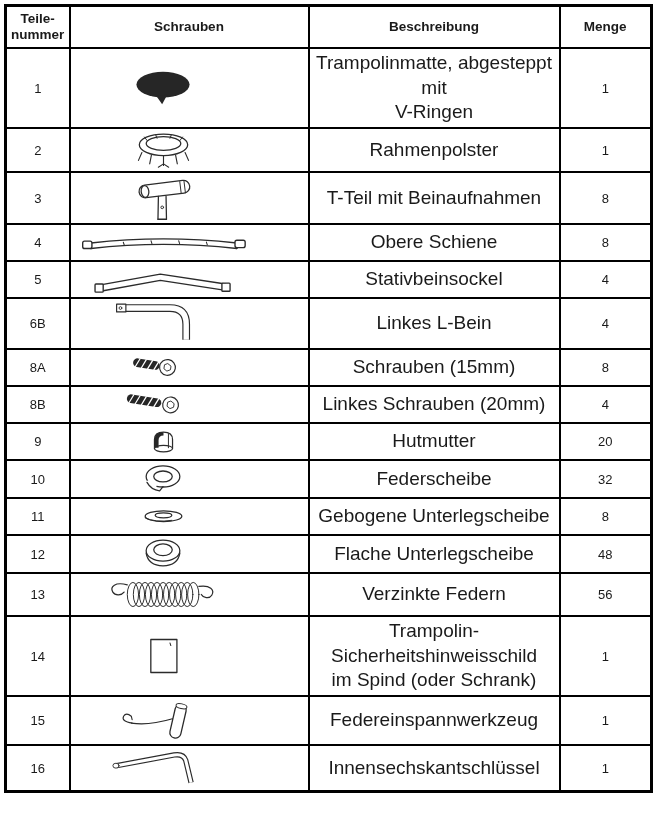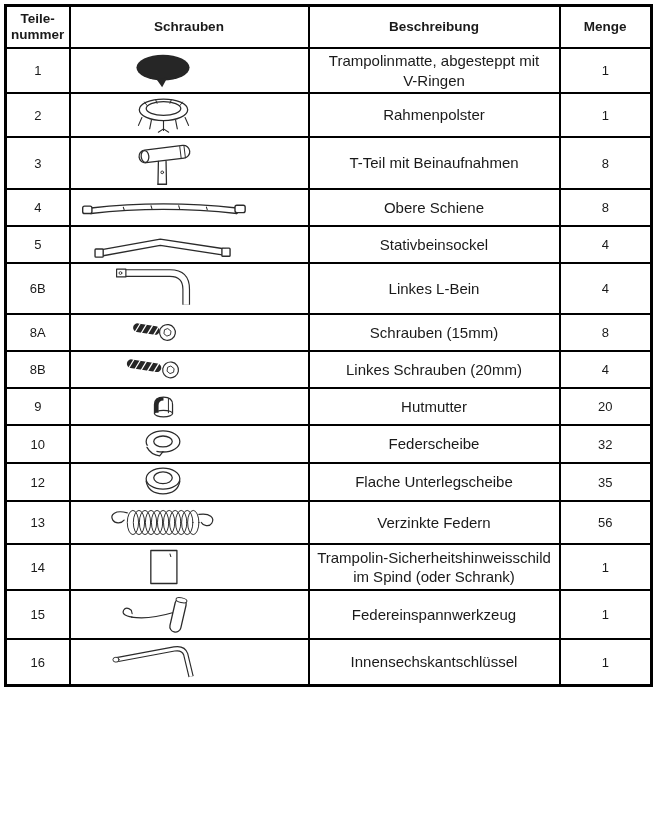--- a/index.html
+++ b/index.html
@@ -17,21 +17,21 @@
     text-align:center;vertical-align:middle;
     padding:2px 4px;
     overflow:hidden;
   }
   th{
     font-size:13.5px;font-weight:bold;
     height:36px;white-space:pre-line;line-height:1.2;
   }
   td.part-cell{font-size:13px;}
   td.qty-cell{font-size:13px;}
-  td.desc-cell{font-size:15px;white-space:pre-line;line-height:1.3;}
+  td.desc-cell{font-size:19px;white-space:pre-line;line-height:1.3;}
   tbody tr{height:37px;}
   .icon-wrap{
     display:flex;justify-content:center;align-items:center;
     position:relative;left:-26px;
   }
   .icon-wrap svg{display:block;}
 </style>
 </head>
 <body>
 
@@ -227,34 +227,50 @@
                 <line x1="53" y1="23" x2="60" y2="27" stroke="#fff" stroke-width="5"></line>
                 <path d="M51 23 q5 9 15 10 l4 -5"></path>
               </g>
             </svg>
           </span>
         </td>
         <td class="desc-cell">Federscheibe</td>
         <td class="qty-cell">32</td>
       </tr>
       <tr>
+        <td class="part-cell">11</td>
+        <td>
+          <span class="icon-wrap">
+            <svg viewBox="0 0 140 24" width="117" height="20">
+              <g stroke="#2b2b2b" stroke-width="1.5" fill="none" stroke-linejoin="round" stroke-linecap="round">
+                <ellipse cx="70" cy="11" rx="22" ry="6.5"></ellipse>
+                <ellipse cx="70" cy="10" rx="10" ry="3"></ellipse>
+                <path d="M48 13 q12 6 32 3" stroke-width="1.2"></path>
+              </g>
+            </svg>
+          </span>
+        </td>
+        <td class="desc-cell">Gebogene Unterlegscheibe</td>
+        <td class="qty-cell">8</td>
+      </tr>
+      <tr>
         <td class="part-cell">12</td>
         <td>
           <span class="icon-wrap">
             <svg viewBox="0 0 140 38" width="118" height="32">
               <g stroke="#2b2b2b" stroke-width="1.5" fill="none" stroke-linejoin="round" stroke-linecap="round">
                 <ellipse cx="70" cy="15" rx="20" ry="12.5"></ellipse>
                 <ellipse cx="70" cy="14" rx="11" ry="7"></ellipse>
                 <path d="M50 18 C52 30 60 33 70 33 C80 33 88 30 90 18"></path>
               </g>
             </svg>
           </span>
         </td>
         <td class="desc-cell">Flache Unterlegscheibe</td>
-        <td class="qty-cell">35</td>
+        <td class="qty-cell">48</td>
       </tr>
       <tr>
         <td class="part-cell">13</td>
         <td>
           <span class="icon-wrap">
             <svg viewBox="0 0 200 46" width="161" height="37">
               <g stroke="#2b2b2b" stroke-width="1.2" fill="none" stroke-linejoin="round" stroke-linecap="round">
                 <ellipse cx="62" cy="23" rx="7" ry="15"></ellipse>
                 <ellipse cx="69.5" cy="23" rx="7" ry="15"></ellipse>
                 <ellipse cx="77" cy="23" rx="7" ry="15"></ellipse>

